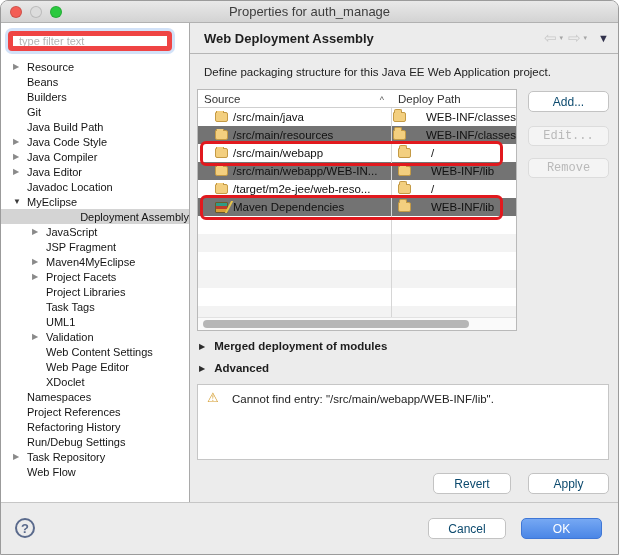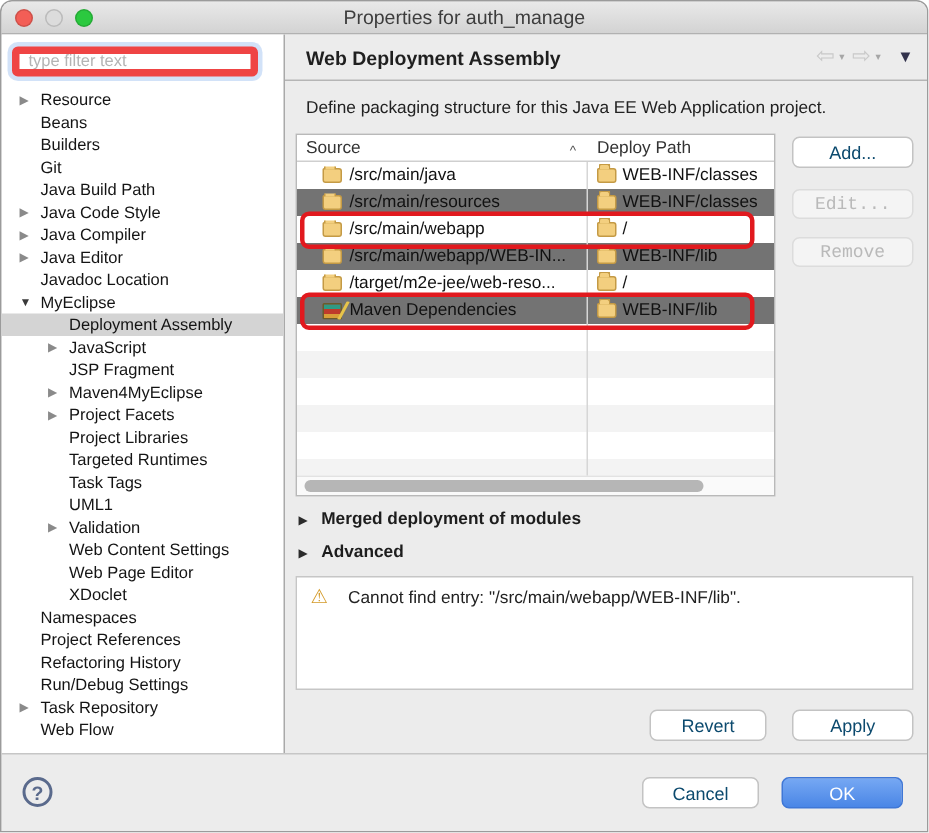--- a/index.html
+++ b/index.html
@@ -19,21 +19,21 @@
              background:#fff; border-right:1px solid #a9a9a9; }
   .filter { position:absolute; top:8px; left:7px; width:164px; height:20px;
             border:5px solid #ef4444; border-radius:4px; outline:none;
             box-shadow:0 0 0 3px rgba(125,172,235,.35); font-size:11px; padding:0 6px; color:#333;
             font-family:"Liberation Sans", sans-serif; }
   .filter::placeholder { color:#b4b4b4; }
   .tree { position:absolute; top:36px; left:0; right:0; }
   .tree-item { height:15px; display:flex; align-items:center; font-size:11px; color:#141414; cursor:default; }
   .tree-item.lvl1 { padding-left:12px; }
   .tree-item.lvl2 { padding-left:31px; }
-  .tree-item.selected { background:#d4d4d4; }
+  .tree-item.selected { background:#d4d4d4;justify-content:flex-end; }
   .arrow { flex:0 0 14px; font-size:8px; color:#8a8a8a; }
   .arrow.expanded { color:#3a3a3a; }
 
   
   .main { position:absolute; top:22px; left:189px; right:0; bottom:52px; background:#ececec; }
   .main-header { position:absolute; top:0; left:0; right:0; height:31px; border-bottom:1px solid #b5b5b5; }
   .main-title { position:absolute; left:14px; top:8px; font-size:13px; font-weight:bold; color:#1f1f1f; }
   .nav { position:absolute; right:9px; top:7px; display:flex; align-items:center; gap:2px; }
   .nav-arrow { font-size:15px; color:#c9c9c9; line-height:16px; }
   .nav-caret { font-size:7px; color:#a6a6a6; margin:0 3px 0 1px; }
@@ -45,21 +45,21 @@
            background:#fff; border:1px solid #b9b9b9; overflow:hidden; }
   .thead { position:relative; z-index:2; height:18px; display:flex; align-items:center;
            border-bottom:1px solid #cfcfcf; background:#fff; font-size:11.5px; color:#333; }
   .th-source { width:193px; padding-left:6px; position:relative; }
   .sort { position:absolute; right:7px; top:2px; font-size:9px; color:#555; }
   .th-deploy { padding-left:7px; }
   .trow { height:18px; display:flex; align-items:center; font-size:11.5px; color:#111; background:#fff; }
   .trow.alt { background:#737373; }
   .cell-source { width:193px; display:flex; align-items:center; gap:5px; padding-left:17px;
                  white-space:nowrap; overflow:hidden; }
-  .cell-deploy { display:flex; align-items:center; gap:4px; padding-left:7px; white-space:nowrap;text-align:right; }
+  .cell-deploy { display:flex; align-items:center; gap:20px; padding-left:7px; white-space:nowrap;text-align:right; }
   .tfill { position:absolute; left:0; right:0; top:126px; bottom:13px;
            background:repeating-linear-gradient(180deg,#fff 0 18px,#f3f3f3 18px 36px); }
   .col-line { position:absolute; left:193px; top:0; bottom:13px; width:1px; background:#d6d6d6; z-index:1; }
   .hscroll-track { position:absolute; left:0; right:0; bottom:0; height:13px; background:#fafafa; border-top:1px solid #e2e2e2; }
   .hscroll { position:absolute; left:5px; bottom:2px; width:266px; height:8px; border-radius:4px; background:#b6b6b6; }
   .hl { position:absolute; left:2px; width:303px; height:25px; border:3px solid #e1191e;
         border-radius:6px; z-index:3; pointer-events:none; }
 
   
   .folder { width:13px; height:10px; flex:0 0 13px; background:#f3cf7f; border:1px solid #c49a45;
@@ -179,24 +179,20 @@
           <span class="arrow collapsed">▶</span>
           <span>Maven4MyEclipse</span>
         </div>
         <div class="tree-item lvl2">
           <span class="arrow collapsed">▶</span>
           <span>Project Facets</span>
         </div>
         <div class="tree-item lvl2">
           <span class="arrow none"></span>
           <span>Project Libraries</span>
-        </div>
-        <div class="tree-item lvl2">
-          <span class="arrow none"></span>
-          <span>Targeted Runtimes</span>
         </div>
         <div class="tree-item lvl2">
           <span class="arrow none"></span>
           <span>Task Tags</span>
         </div>
         <div class="tree-item lvl2">
           <span class="arrow none"></span>
           <span>UML1</span>
         </div>
         <div class="tree-item lvl2">

